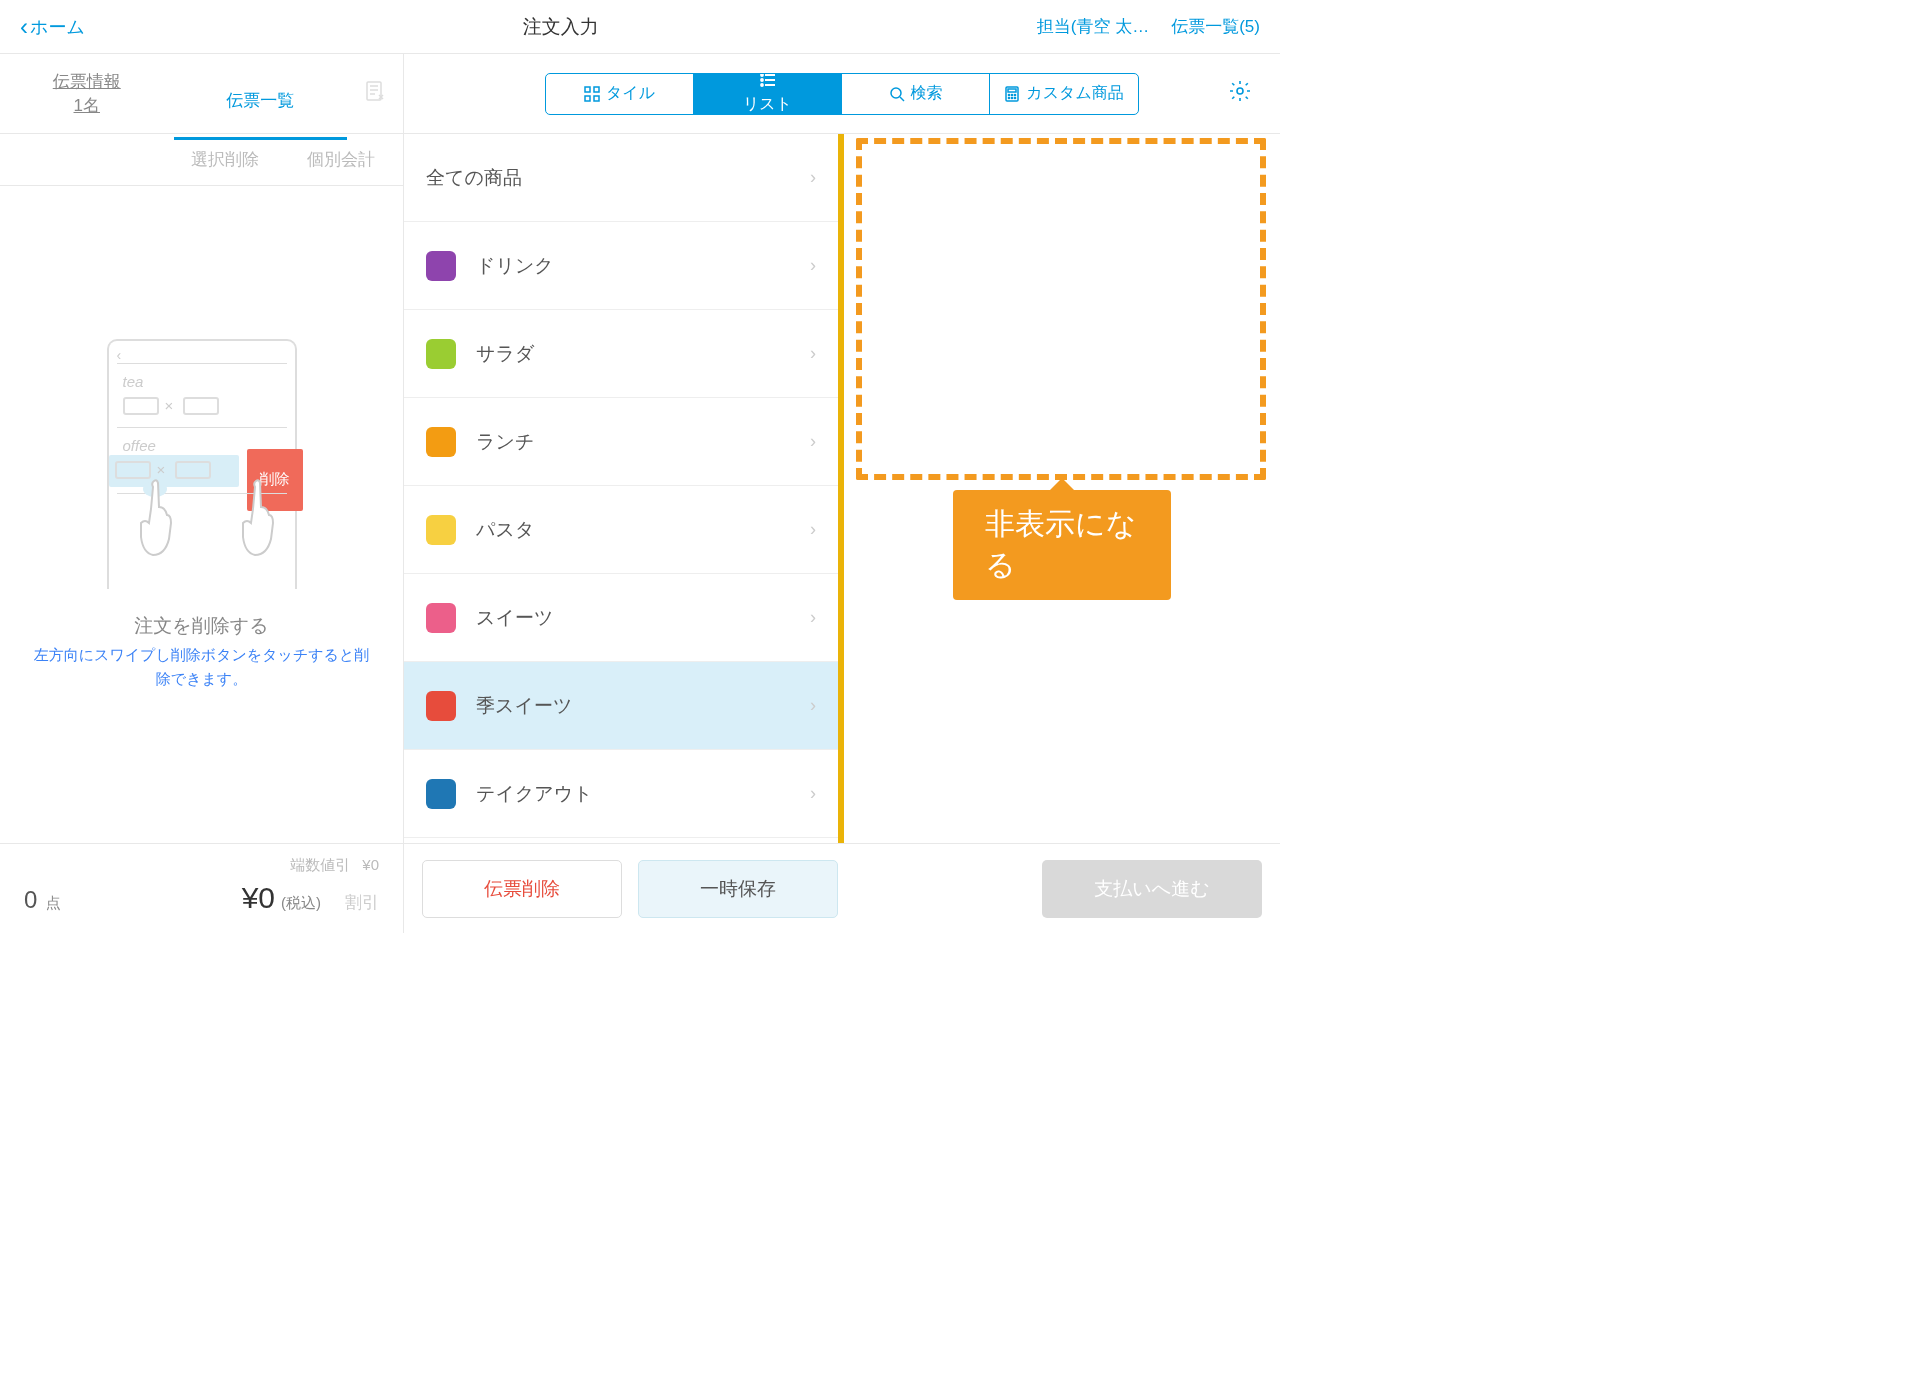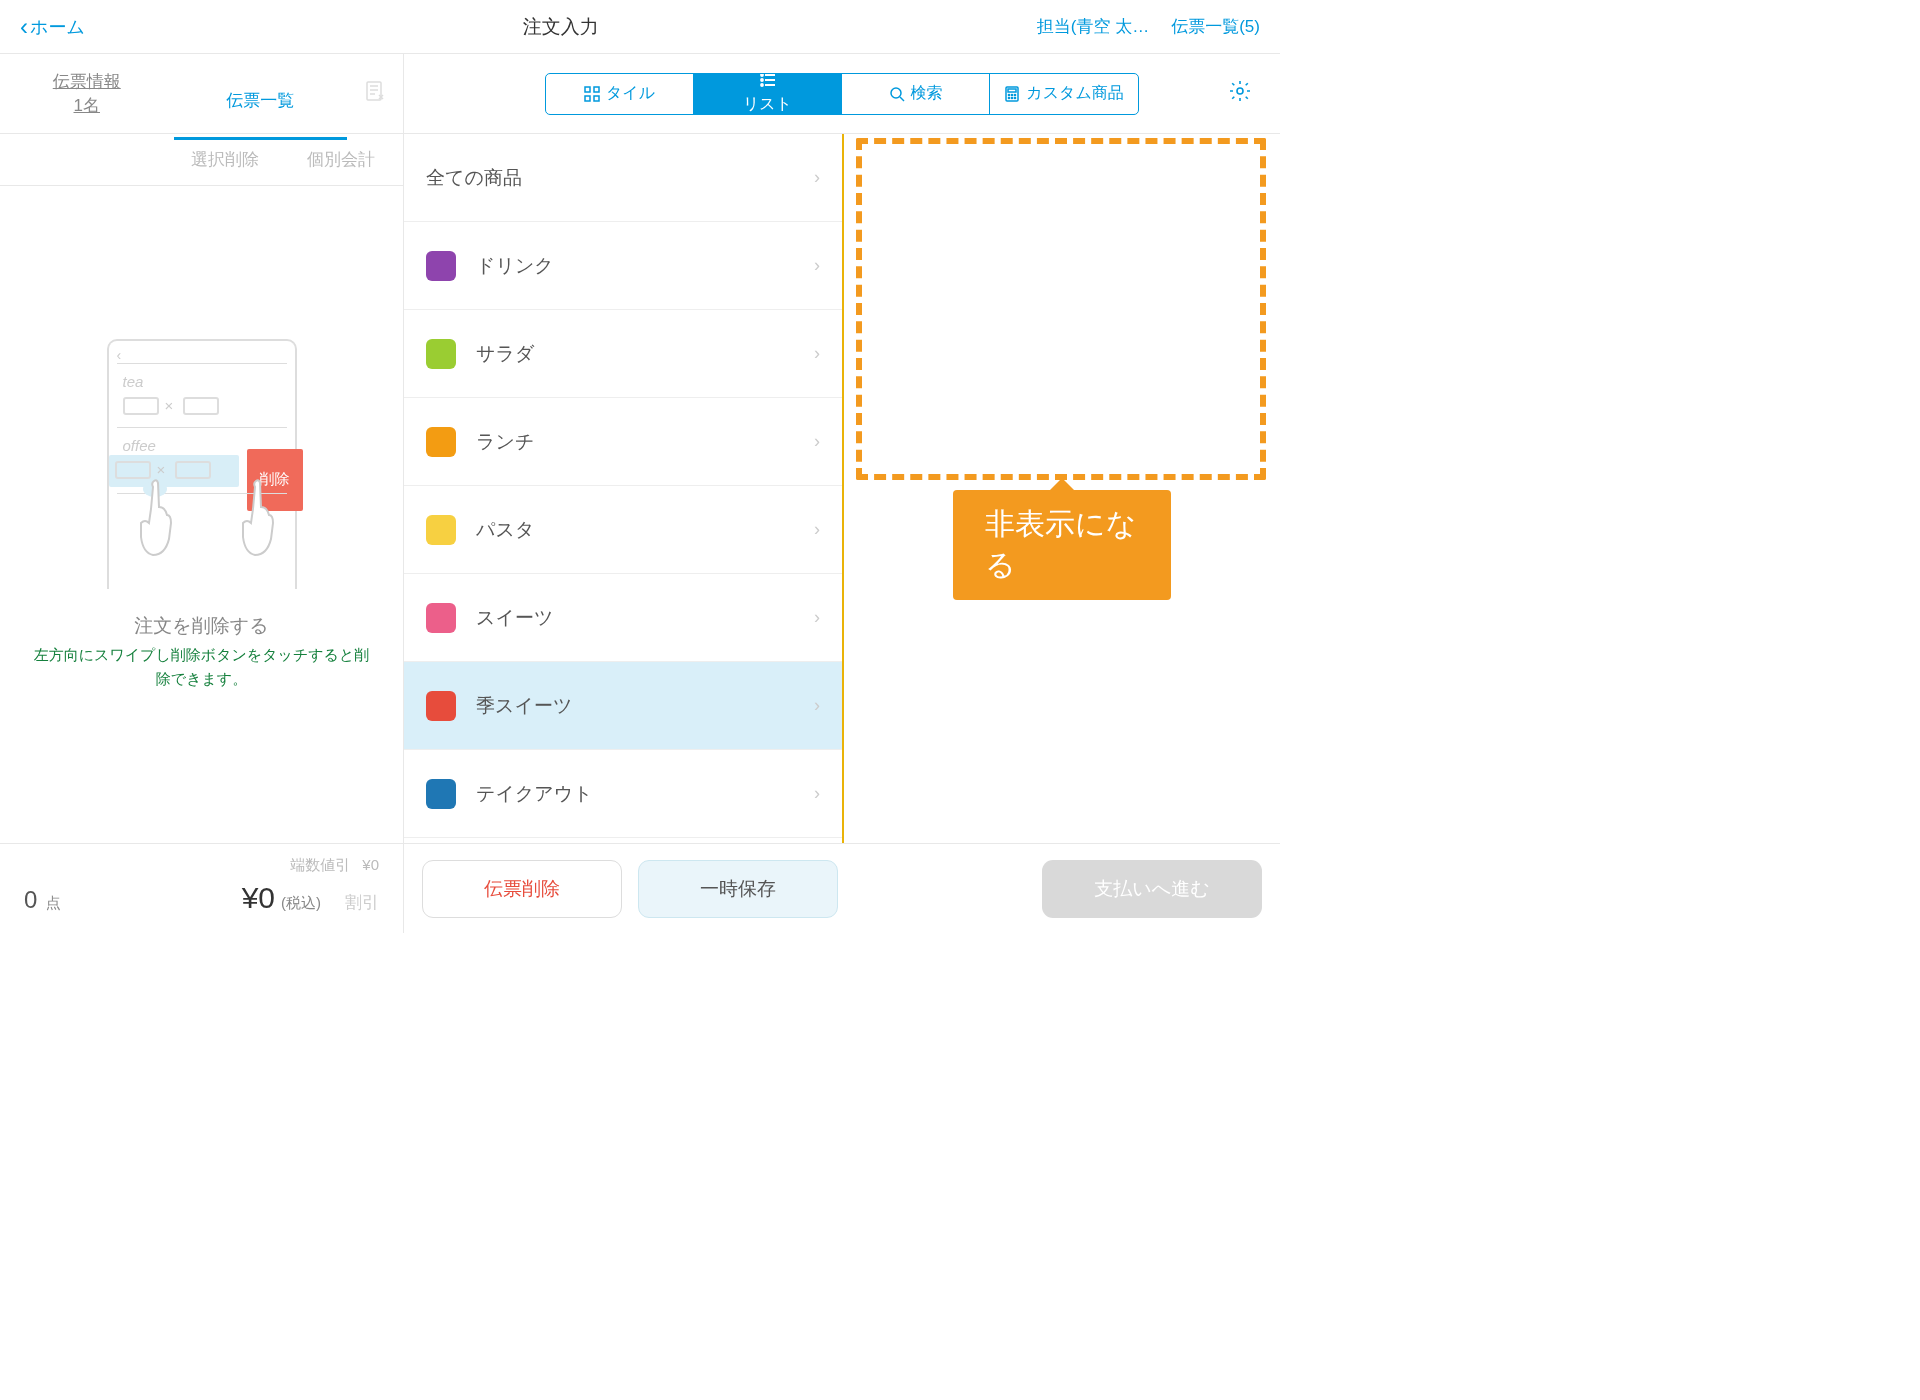--- a/index.html
+++ b/index.html
@@ -101,21 +101,21 @@
 .illus-x2 { position:absolute; top:120px; left:48px; color:#ccc; font-size:15px;}
 .illus-box4 { position:absolute; top:120px; left:66px; width:36px; height:18px; border:2px solid #ddd; border-radius:3px;}
 .illus-delbtn { position:absolute; top:108px; right:-8px; width:56px; height:62px; background:#f06a5a; color:#fff; font-size:15px; display:flex; align-items:center; justify-content:center; border-radius:2px;}
 .illus-line3 { position:absolute; top:152px; left:8px; right:8px; height:1px; background:#ddd;}
 .hand { position:absolute; width:40px; height:80px; }
 .hand1 { top:138px; left:26px; }
 .hand2 { top:138px; left:128px; }
 .hand svg { width:100%; height:100%; }
 
 .illus-title { margin-top:24px; font-size:19px; color:#888; }
-.illus-desc { margin-top:4px; font-size:15px; color:#15803d; text-align:center; line-height:1.6; }
+.illus-desc { margin-top:4px; font-size:15px; color:#3b82f6; text-align:center; line-height:1.6; }
 
 .side-footer {
   border-top: 1px solid #e8e8e8;
   padding: 12px 24px 18px;
 }
 .sf-row1 { display:flex; justify-content:flex-end; align-items:baseline; gap:12px; color:#bbb; font-size:15px; }
 .sf-row2 { display:flex; justify-content:space-between; align-items:baseline; margin-top:6px; }
 .sf-qty { font-size:24px; color:#555; }
 .sf-qty-unit { font-size:15px; color:#888; margin-left:4px;}
 .sf-yen { font-size:30px; color:#333; }
@@ -143,21 +143,21 @@
   cursor:pointer;
 }
 .seg-btn:last-child { border-right:none; }
 .seg-btn.active { background:#0099dd; color:#fff;flex-direction:column; }
 .gear {
   position:absolute; right:28px; top:50%; transform:translateY(-50%);
   color:#0099dd; font-size:22px; cursor:pointer;
 }
 
 .main-body { flex:1; display:flex; overflow:hidden; }
-.cat-list { width: 440px; border-right:2px solid #eab308; overflow-y:auto; }
+.cat-list { width: 440px; border-right:6px solid #eab308; overflow-y:auto; }
 .cat-item {
   display:flex; align-items:center;
   height: 88px;
   padding: 0 22px;
   border-bottom:1px solid #eee;
   cursor:pointer;
   position:relative;
 }
 .cat-item.selected { background:#d9eff9; }
 .cat-swatch { width:30px; height:30px; border-radius:6px; margin-right:20px; }
@@ -193,21 +193,21 @@
 .main-footer {
   height: 90px;
   border-top:1px solid #e8e8e8;
   display:flex;
   align-items:center;
   padding: 0 18px;
   gap: 16px;
 }
 .mf-btn {
   height: 58px;
-  border-radius:11px;
+  border-radius:5px;
   font-size:19px;
   display:flex; align-items:center; justify-content:center;
   cursor:pointer;
 }
 .mf-del { width: 200px; border:1.5px solid #ddd; color:#e74c3c; font-weight:500; background:#fff;}
 .mf-save { width: 200px; border:1.5px solid #cde7f0; background:#eaf5fa; color:#555;}
 .mf-spacer { flex:1; }
 .mf-pay { width: 220px; background:#d9d9d9; color:#fff; }
 
 .icon { display:inline-flex; }

